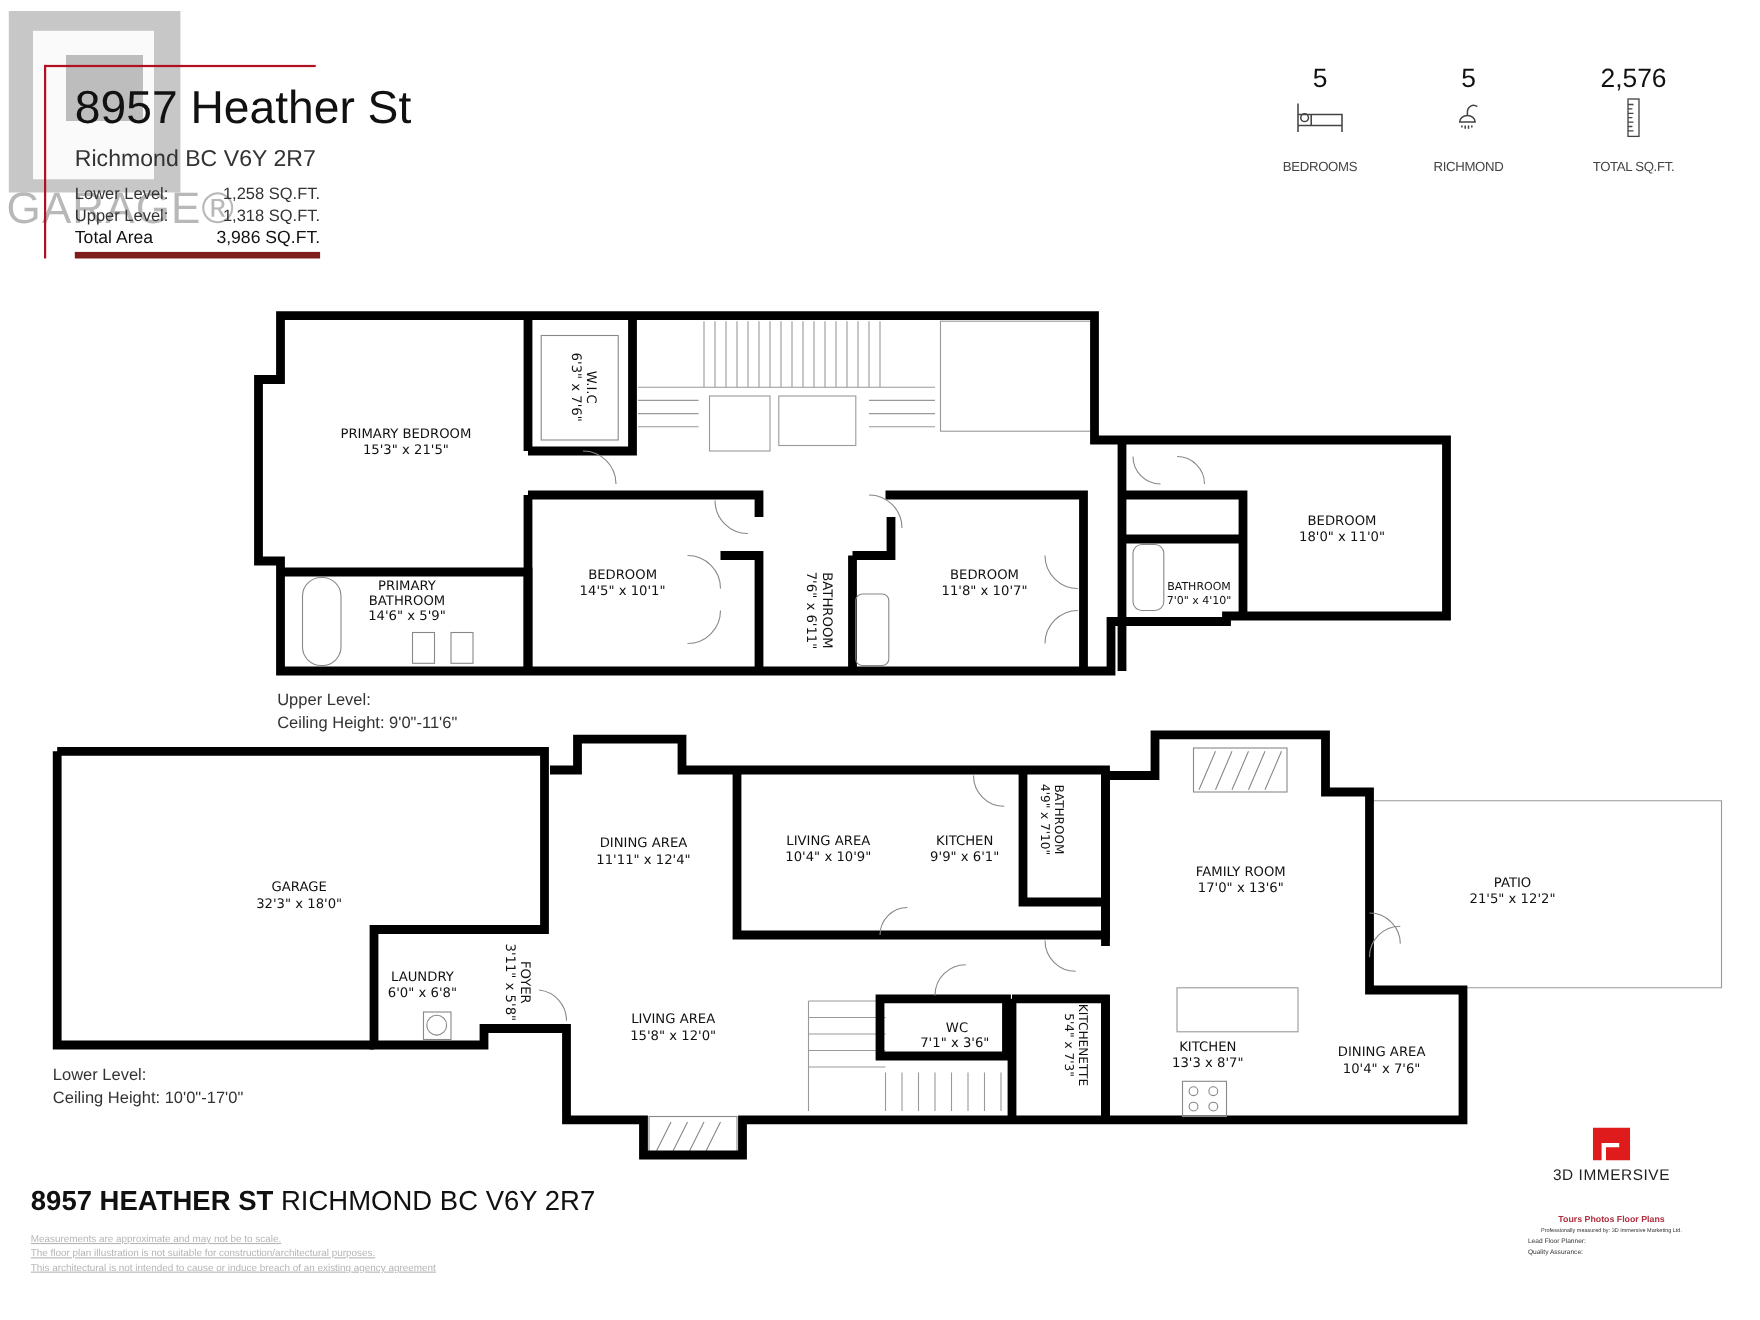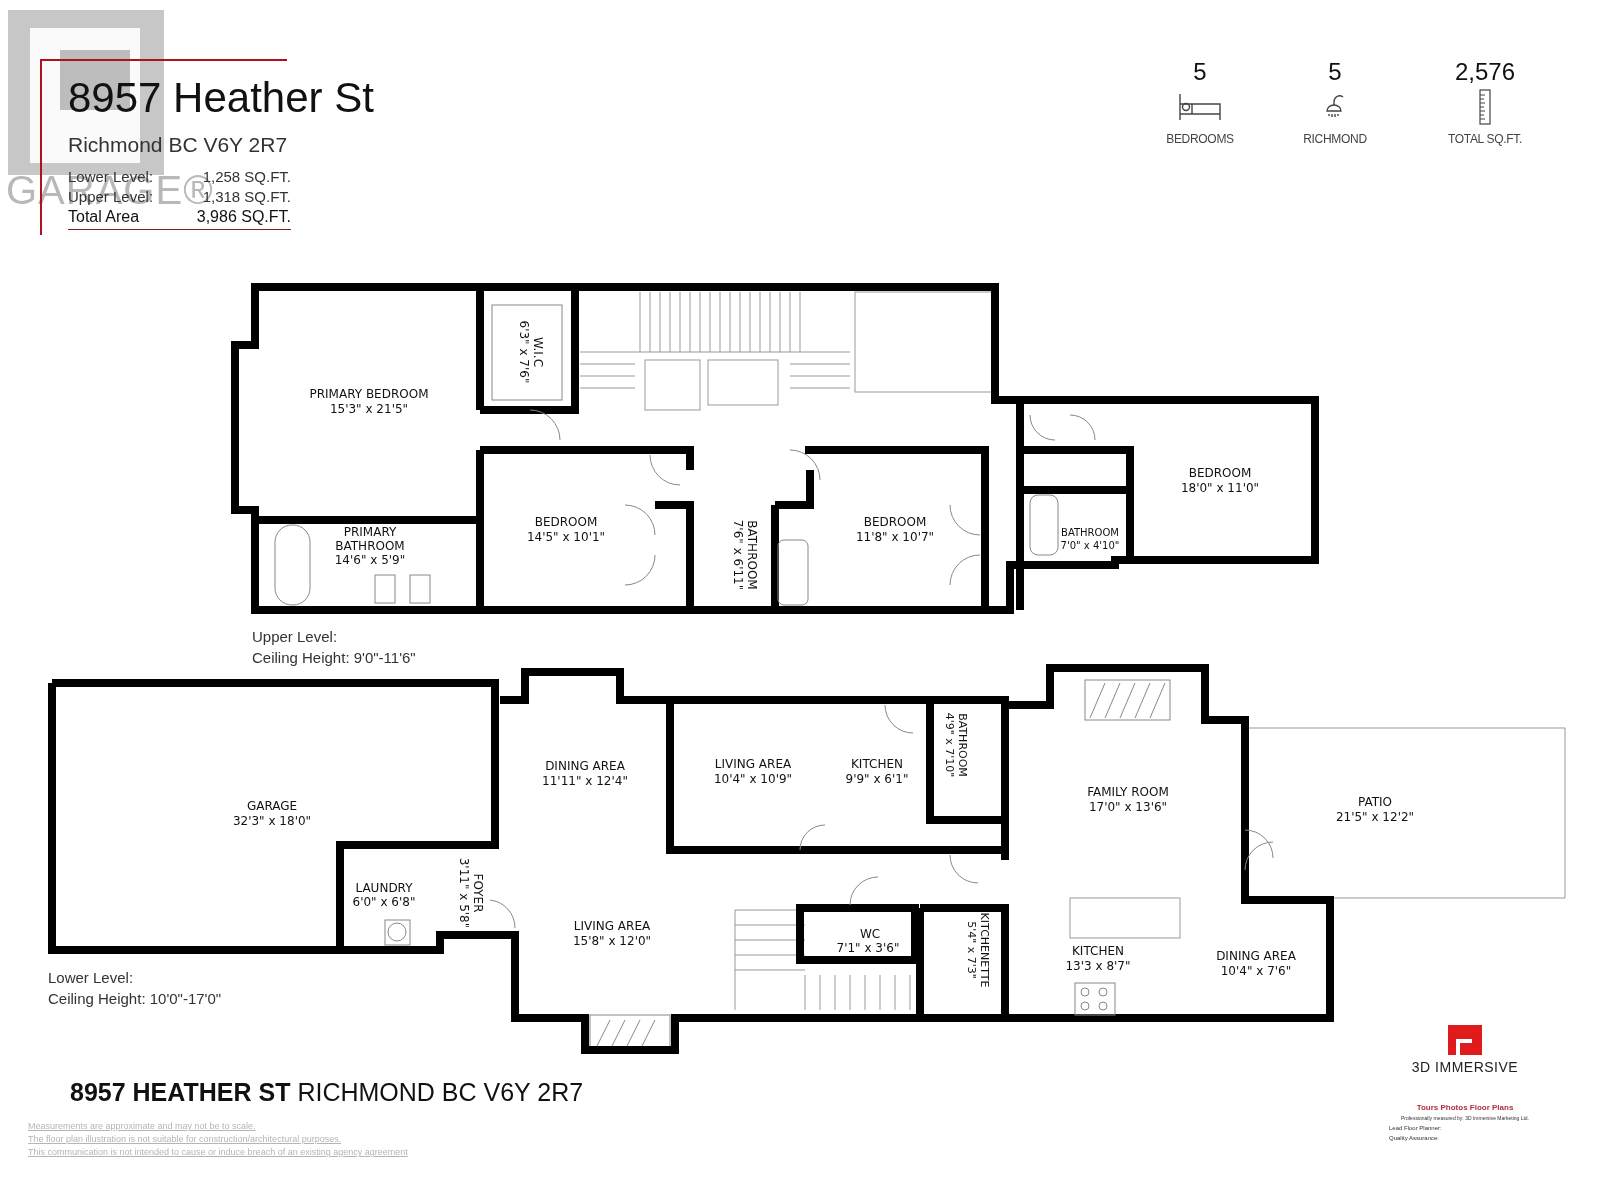--- a/index.html
+++ b/index.html
@@ -9,29 +9,29 @@
   .wm-box{left:8px;top:10px;width:156px;height:165px;background:#bdbdbd;opacity:.85;}
   .wm-r{left:30px;top:28px;width:110px;height:135px;background:#fff;opacity:.9;}
   .wm-r2{left:60px;top:50px;width:70px;height:60px;background:#bdbdbd;}
   .wm-word{left:6px;top:168px;font-size:40px;letter-spacing:1px;color:#b8b8b8;font-family:"Liberation Sans",sans-serif;}
   .red-h{left:40px;top:59px;width:247px;height:2px;background:#b01020;}
   .red-v{left:40px;top:59px;width:2px;height:176px;background:#b01020;}
   .title{left:68px;top:74px;font-size:42px;font-weight:normal;color:#111;}
   .subtitle{left:68px;top:133px;font-size:21px;color:#333;}
   .area-tbl{left:68px;top:167px;width:223px;font-size:15px;color:#333;}
   .area-row{display:flex;justify-content:space-between;line-height:20px;}
-  .area-row.total{color:#111;font-size:16px;border-bottom:1px solid #7f1d1d;padding-bottom:2px;}
+  .area-row.total{color:#111;font-size:16px;border-bottom:6px solid #7f1d1d;padding-bottom:2px;}
   .stat{top:58px;width:120px;text-align:center;}
   .stat .num{font-size:24px;color:#111;}
   .stat .ico{height:42px;display:flex;align-items:center;justify-content:center;}
-  .stat .lbl{font-size:12px;color:#444;margin-top:4px;letter-spacing:-.3px;}
+  .stat .lbl{font-size:12px;color:#444;margin-top:16px;letter-spacing:-.3px;}
   svg.plan{position:absolute;left:0;top:0;}
   .rm{font-family:"DejaVu Sans",sans-serif;font-size:12px;fill:#111;text-anchor:middle;}
   .note{font-size:15px;color:#333;line-height:21px;}
-  .footer-addr{left:28px;top:1078px;font-size:25px;color:#111;margin-left:42px;}
+  .footer-addr{left:28px;top:1078px;font-size:25px;color:#111;}
   .footer-addr b{font-weight:bold;}
   .disc{left:28px;top:1120px;font-size:9px;color:#b5b5b5;line-height:13px;text-decoration:underline;}
   .brand{left:1385px;top:1025px;width:160px;text-align:center;}
   .brand .name{font-size:14px;font-weight:normal;color:#222;letter-spacing:.5px;}
   .brand .tag{font-size:8px;color:#b03040;font-weight:bold;margin-top:28px;}
   .brand .meas{font-size:5px;color:#333;margin-top:3px;}
   .brand .sig{font-size:6px;color:#333;text-align:left;padding-left:4px;margin-top:4px;}
 </style>
 </head>
 <body>
@@ -232,21 +232,21 @@
   <div>Ceiling Height: 10'0"-17'0"</div>
 </div>
 
 <div class="abs footer-addr">
   <b>8957 HEATHER ST</b>
   <span>RICHMOND BC V6Y 2R7</span>
 </div>
 <div class="abs disc">
   <div>Measurements are approximate and may not be to scale.</div>
   <div>The floor plan illustration is not suitable for construction/architectural purposes.</div>
-  <div>This communication is not intended to cause or induce breach of an existing agency agreement</div>
+  <div>This architectural is not intended to cause or induce breach of an existing agency agreement</div>
 </div>
 
 <div class="abs brand">
   <svg width="34" height="30" viewBox="0 0 34 30">
     <path d="M0 0h34v22h-10v-8h-16v16h-8z" fill="#e01b1b"></path>
       <path d="M12 18h22v12h-22z" fill="#e01b1b"></path>
   </svg>
   <div class="name">3D IMMERSIVE</div>
   <div class="tag">Tours  Photos  Floor Plans</div>
   <div class="meas">Professionally measured by: 3D Immersive Marketing Ltd.</div>

